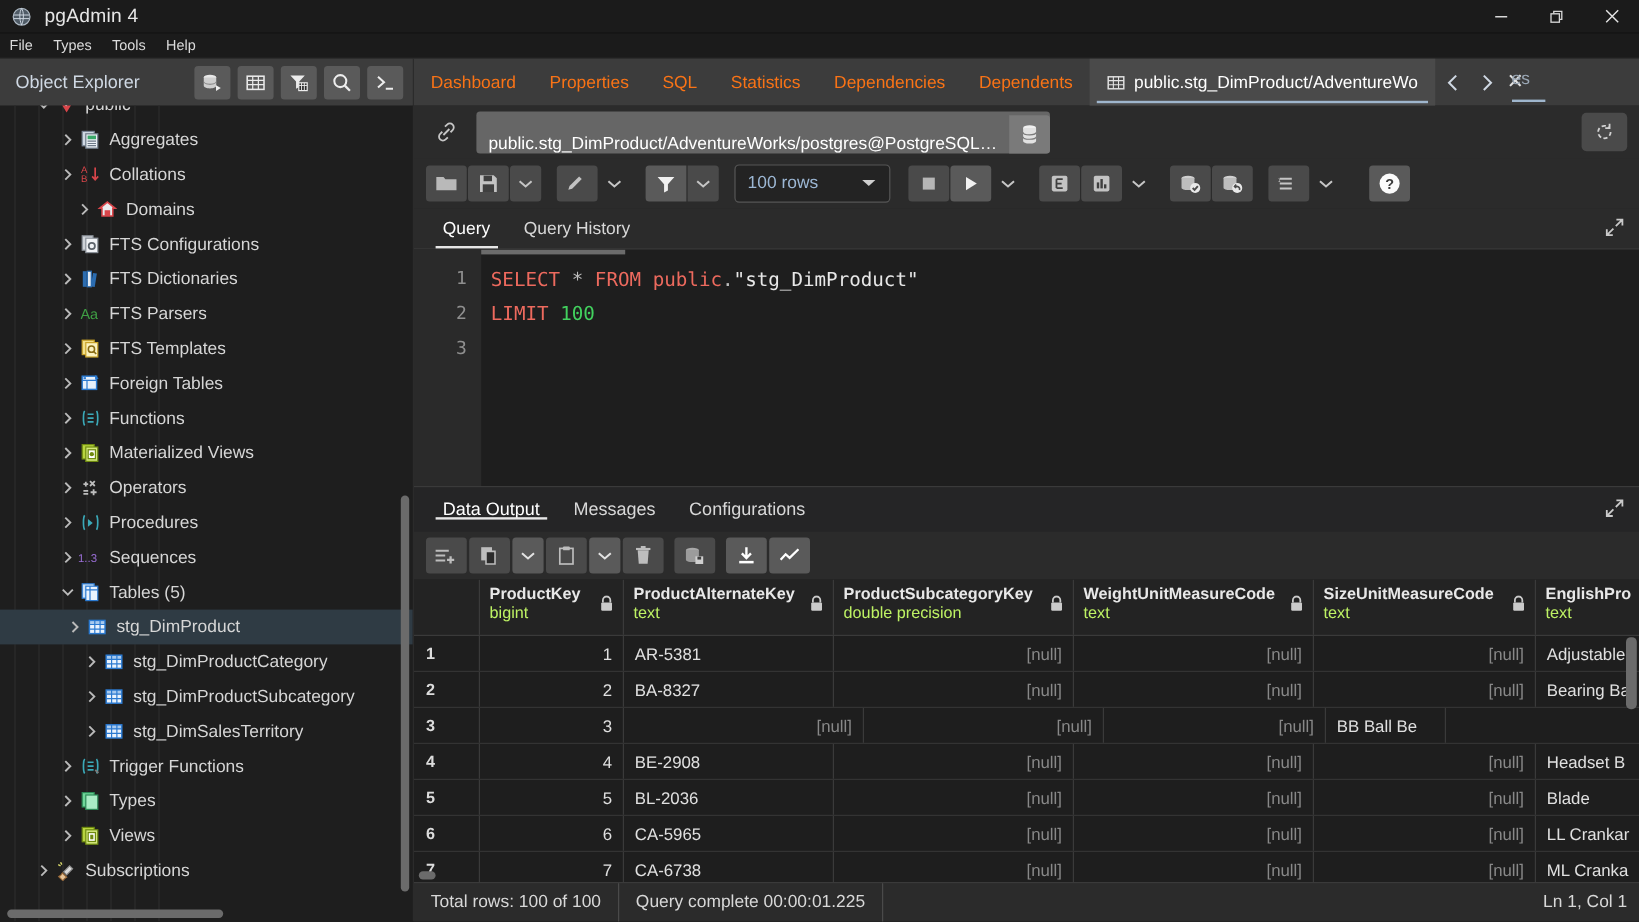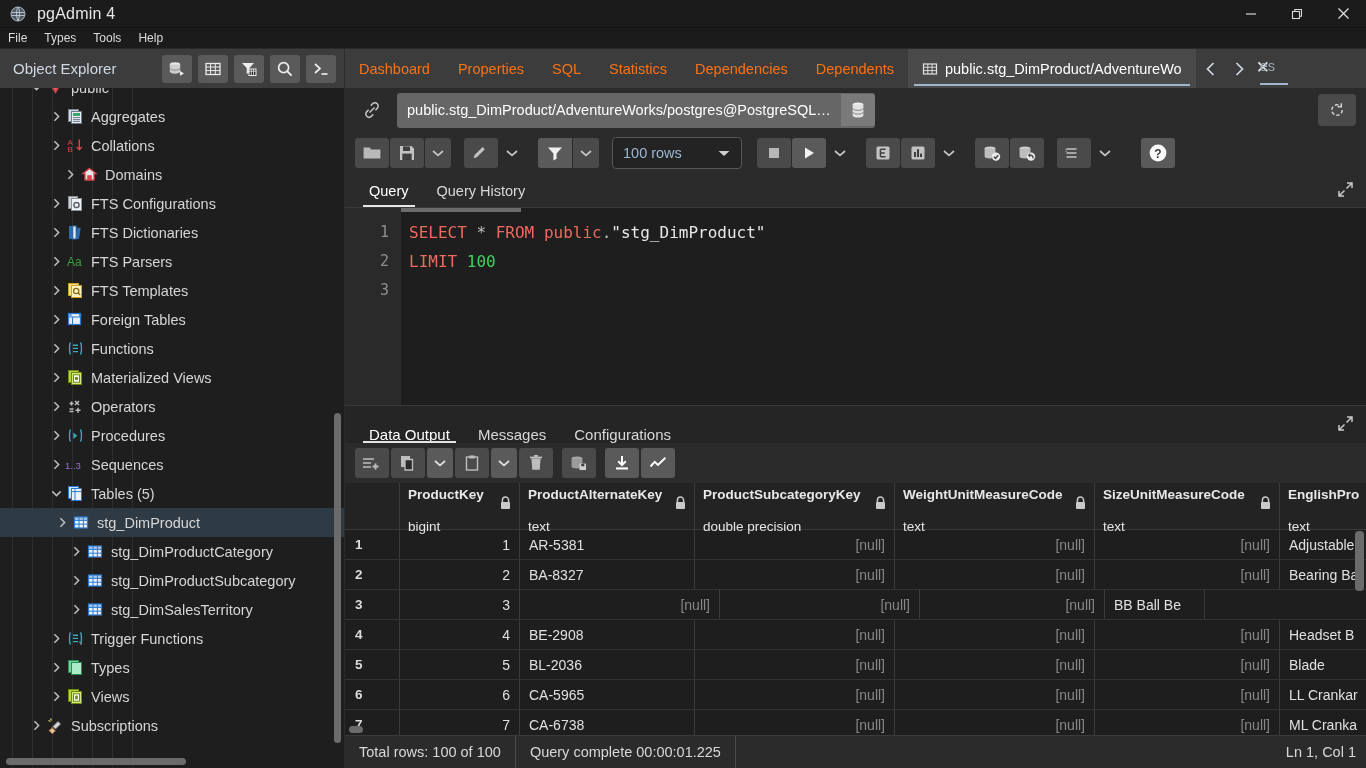--- a/index.html
+++ b/index.html
@@ -89,21 +89,21 @@
   .sb-h {
     position:absolute; left:6px; bottom:3px; height:7px; background:#6b6b6b; border-radius:4px;
   }
 
   
   .right { flex: 1; display: flex; flex-direction: column; min-width: 0; background: #2b2b2b; }
 
   .connbar { height: 44px; flex:0 0 44px; display:flex; align-items:center; background:#2b2b2b; padding: 0 10px; gap:8px; }
   .conn-icon { width:34px; height:30px; display:flex; align-items:center; justify-content:center; color:#c6c6c6; }
   .conn-field {
-    flex: 1; height: 35px; background: #666; border-radius: 3px; display:flex; align-items:center;
+    flex: 1; height: 35px; background: #666; border-radius: 3px; display:flex; align-items:flex-end;
     max-width: 595px;
   }
   .conn-text { flex:1; padding: 0 10px; font-size: 14.5px; color: #fff; overflow:hidden; white-space:nowrap; }
   .conn-db { width: 34px; height:32px; background:#7a7a7a; border-radius:0 3px 3px 0; display:flex; align-items:center; justify-content:center;}
   .connbar-spacer { flex: 1; }
   .conn-reset { width: 38px; height:32px; background:#4a4a4a; border-radius:4px; display:flex; align-items:center; justify-content:center; }
 
   .qtoolbar { height: 42px; flex:0 0 42px; display:flex; align-items:center; background:#2b2b2b; padding-left:10px; gap:3px;}
   .tgroup { display:flex; align-items:center; gap:1px; margin-right: 10px; }
   .tbtn {
@@ -137,39 +137,39 @@
     line-height: 29px;
   }
   .code {
     flex:1; padding: 10px 0 0 8px; font-family:"DejaVu Sans Mono", monospace; font-size: 16px;
     line-height: 29px; white-space: pre;
   }
   .k { color:#ed6a5e; } .op { color:#bdbdbd; } .id { color:#e8e8e8; } .num { color:#42d15e; }
   .sql-hscroll { position:absolute; top:0; left:56px; width: 120px; height:4px; background:#6b6b6b; }
 
   .outtabs {
-    height: 38px; flex:0 0 38px; display:flex; align-items:flex-end; background:#252526;
+    height: 38px; flex:0 0 38px; display:flex; align-items:center; background:#252526;
     padding-left: 10px; position:relative; border-top:1px solid #3a3a3a;
   }
   .otab { display:flex; align-items:center; padding: 0 14px; font-size: 15px; color:#d8d8d8; position:relative; }
   .otab.active { color:#fff; }
   .otab.active::after { content:""; position:absolute; left:8px; right:8px; bottom:0; height:2px; background:#e6e6e6; }
 
   .gtoolbar { height: 40px; flex:0 0 40px; display:flex; align-items:center; background:#2b2b2b; padding-left:10px; gap:2px; }
 
   .grid { flex:1; min-height:0; overflow:hidden; background:#1e1e1e; position:relative; display:flex; flex-direction:column;}
   .ghead { display:flex; height: 47px; flex:0 0 47px; background:#232323; border-bottom:1px solid #3a3a3a;}
   .gh-rownum { width: 55px; flex:0 0 55px; border-right:1px solid #3a3a3a; }
   .gh-cell {
     display:flex; align-items:flex-start; border-right:1px solid #3a3a3a; padding: 4px 8px 0 8px;
     position:relative; flex: 0 0 auto;
   }
   .gh-names { display:flex; flex-direction:column; }
   .gh-name { font-size: 13.5px; font-weight: bold; color:#e8e8e8; white-space:nowrap; }
-  .gh-type { font-size: 13.5px; color:#e5e5e5; margin-top:17px; }
+  .gh-type { font-size: 13.5px; color:#bef264; margin-top:1px; }
   .gh-lock { position:absolute; right: 7px; top: 13px; }
   .grows { flex:1; overflow:hidden; }
   .grow { display:flex; height: 30px; border-bottom:1px solid #333; }
   .gc-rownum {
     width:55px; flex:0 0 55px; border-right:1px solid #3a3a3a; display:flex; align-items:center;
     padding-left:10px; font-size:13.5px; color:#dcdcdc; font-weight:bold;
   }
   .gc {
     border-right:1px solid #3a3a3a; display:flex; align-items:center; padding: 0 9px;
     font-size: 14px; color:#e0e0e0; white-space:nowrap; overflow:hidden; flex:0 0 auto;

